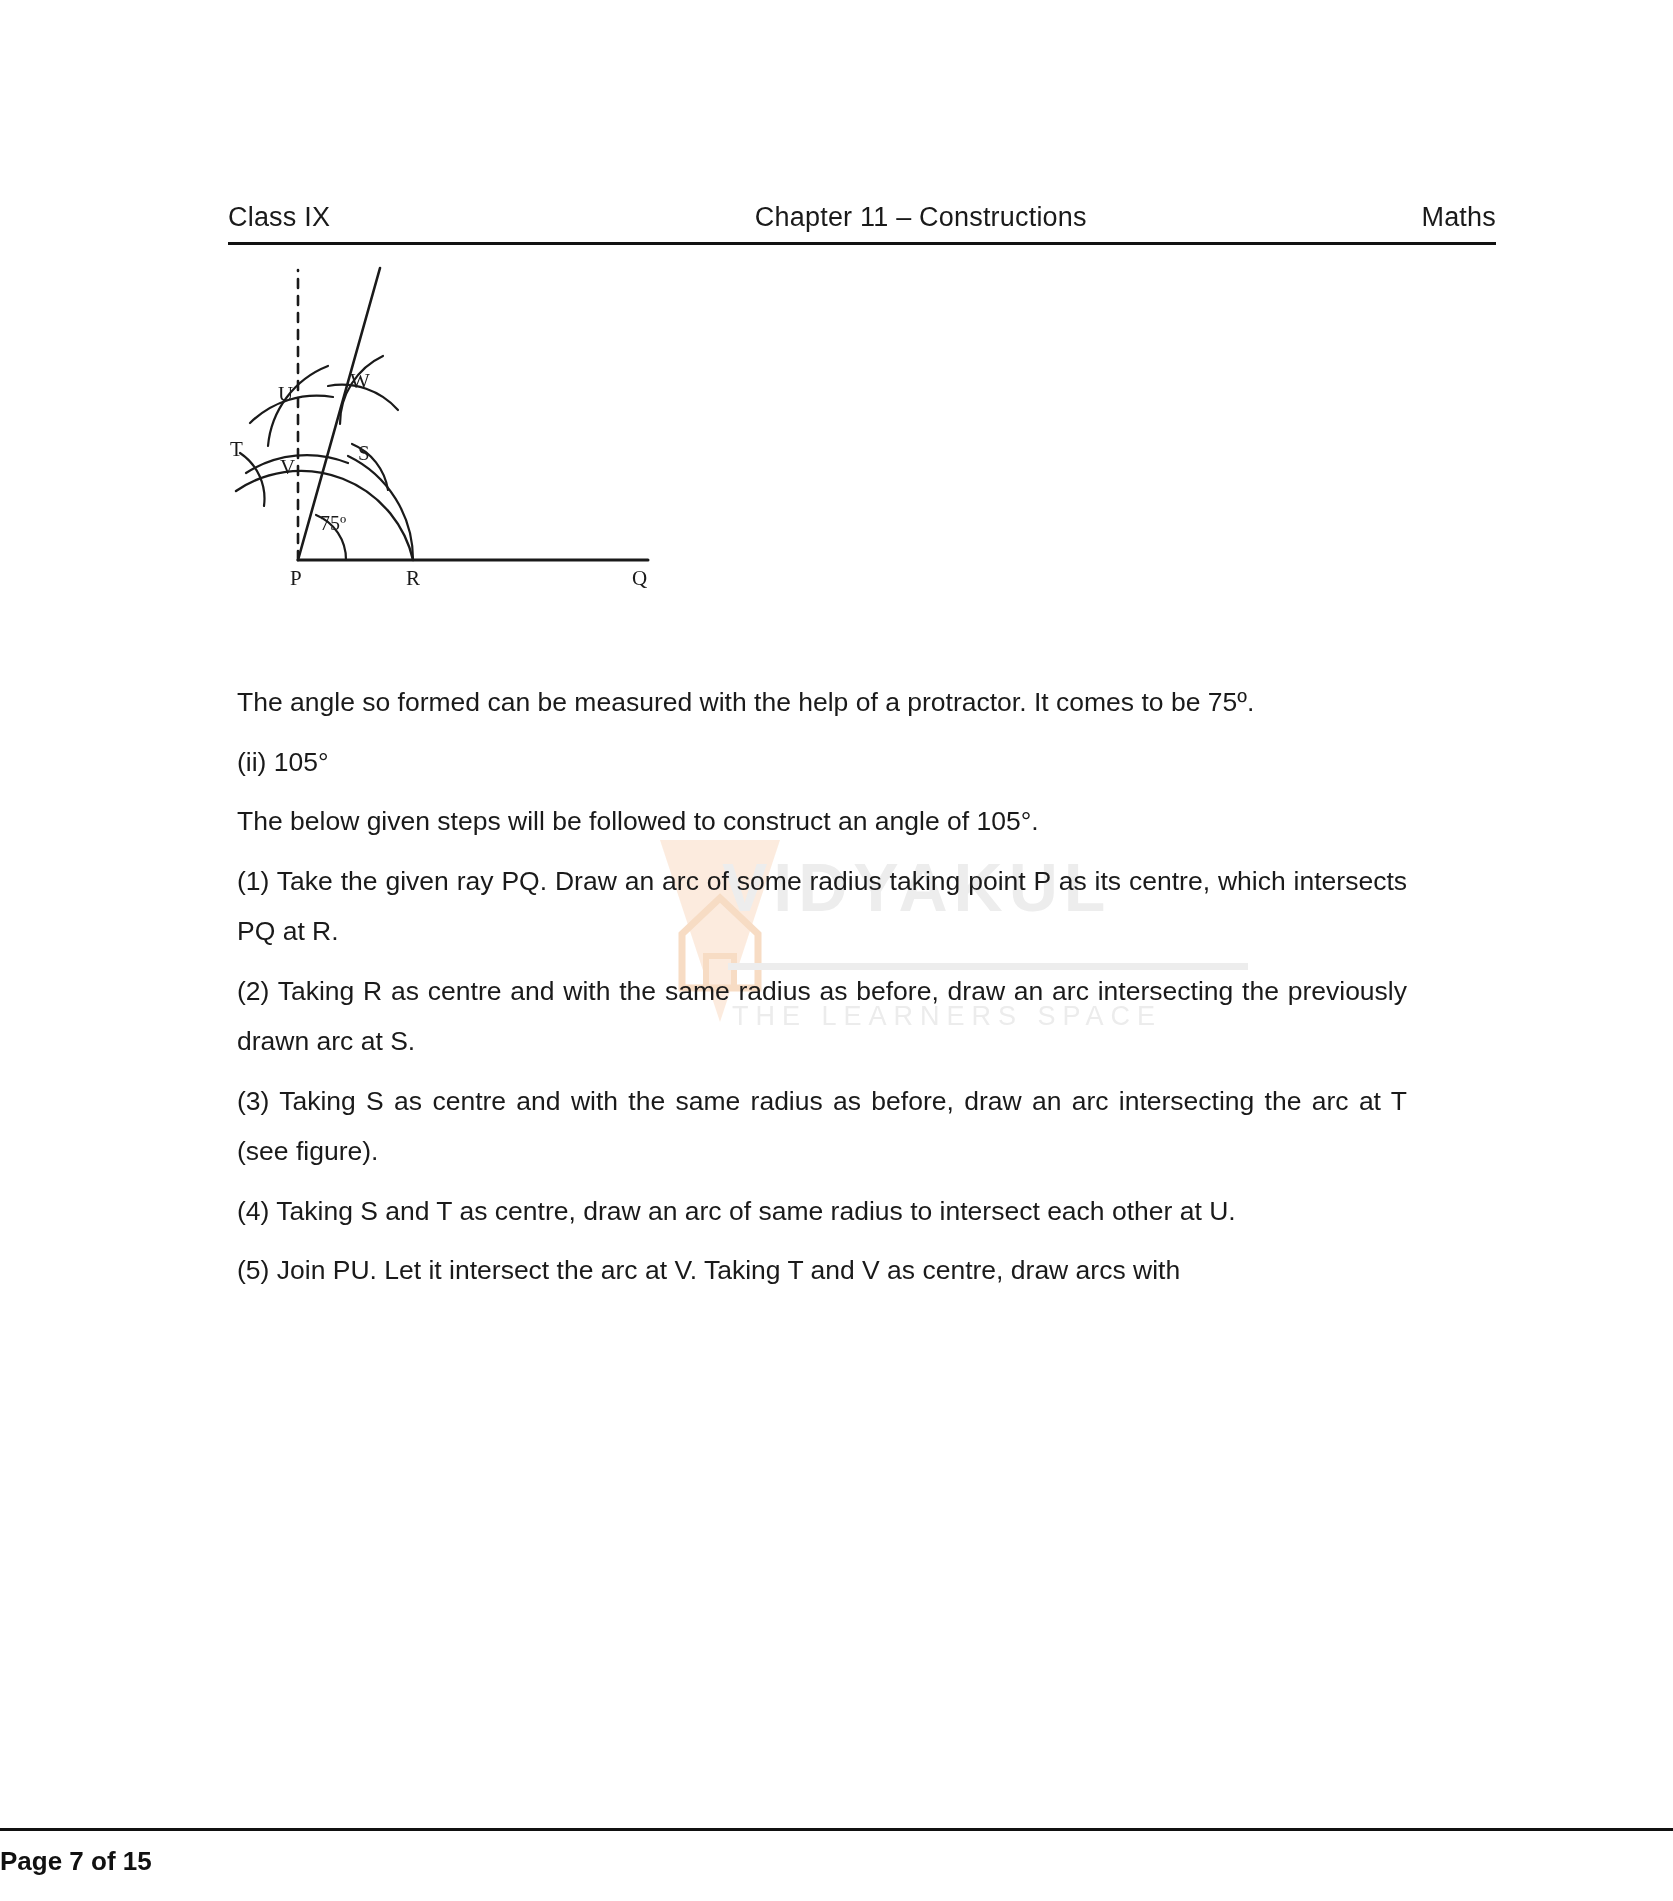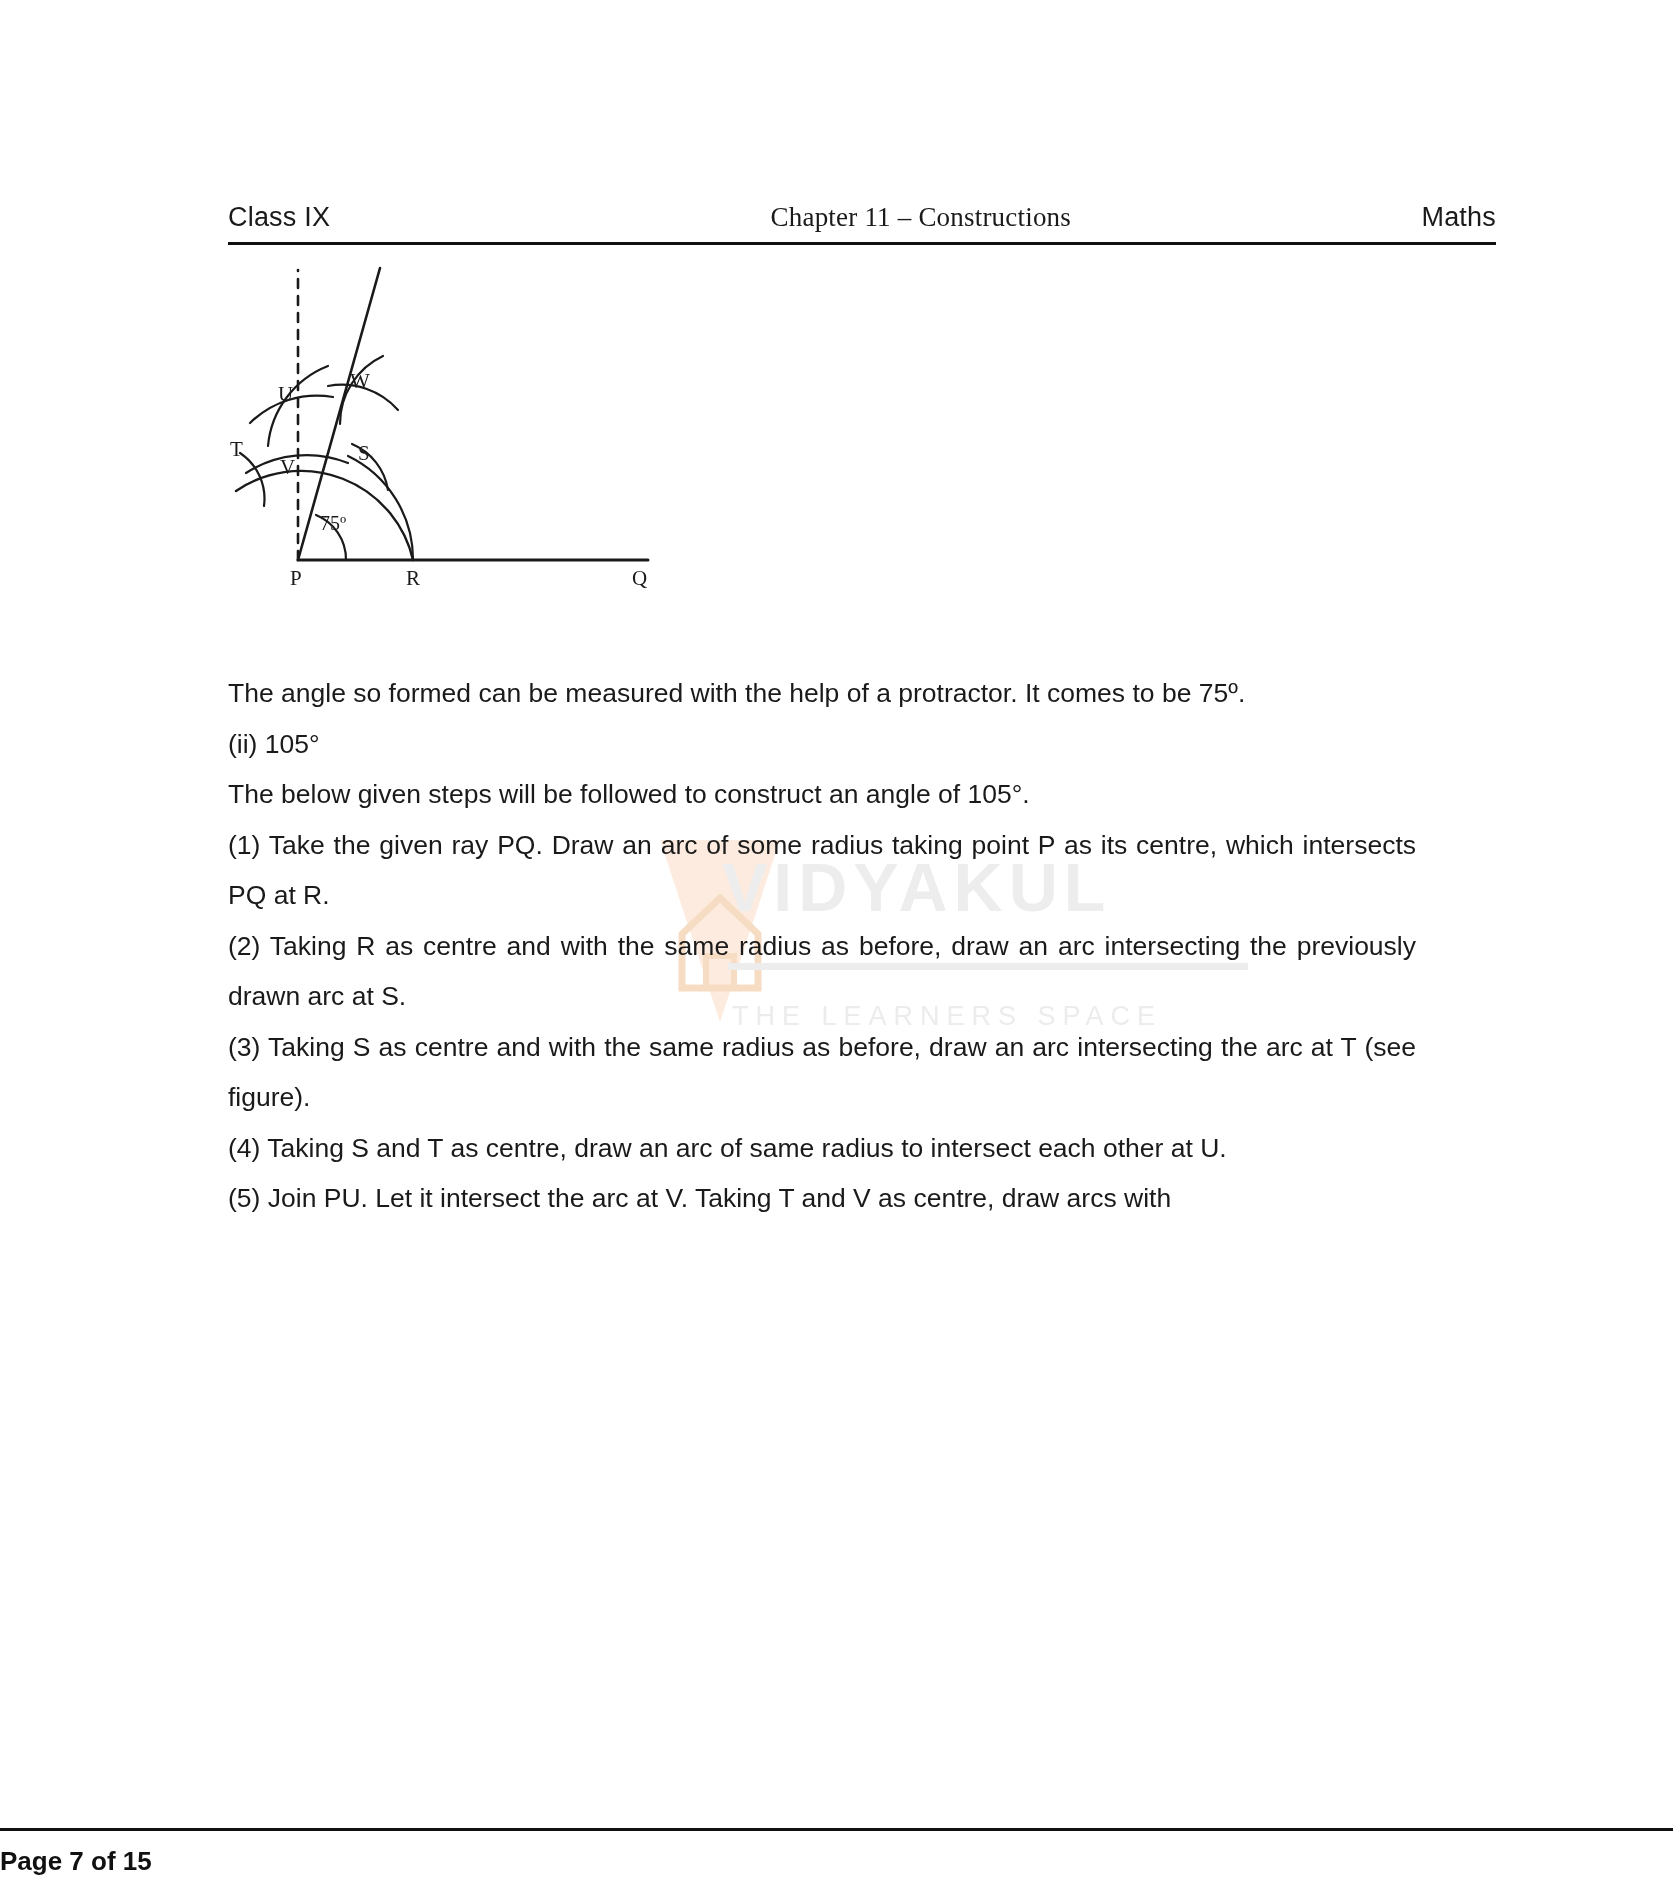--- a/index.html
+++ b/index.html
@@ -31,21 +31,21 @@
   }
   .header-row {
     display: flex;
     align-items: center;
     justify-content: space-between;
     font-size: 27px;
     line-height: 34px;
     letter-spacing: 0.2px;
   }
   .header-left   { flex: 0 0 auto; }
-  .header-center { flex: 0 0 auto; margin-left: 90px; font-family: Liberation Serif, serif; }
+  .header-center { flex: 0 0 auto; margin-left: 90px; }
   .header-right  { flex: 0 0 auto; }
   .header-rule {
     position: absolute;
     left: 0;
     top: 42px;
     width: 1268px;
     height: 3px;
     background: #111111;
   }
 
@@ -111,21 +111,21 @@
     left: 228px;
     top: 668px;
     width: 1188px;
     z-index: 2;
   }
   .para {
     font-size: 26.5px;
     line-height: 50.5px;
     text-align: justify;
     text-justify: inter-word;
-    margin: 0;
+    margin: 9px;
     color: #1a1a1a;
   }
   .para.nojust { text-align: left; }
 
   
   .frac-line {
     position: relative;
     text-align: left;
   }
   .frac {

